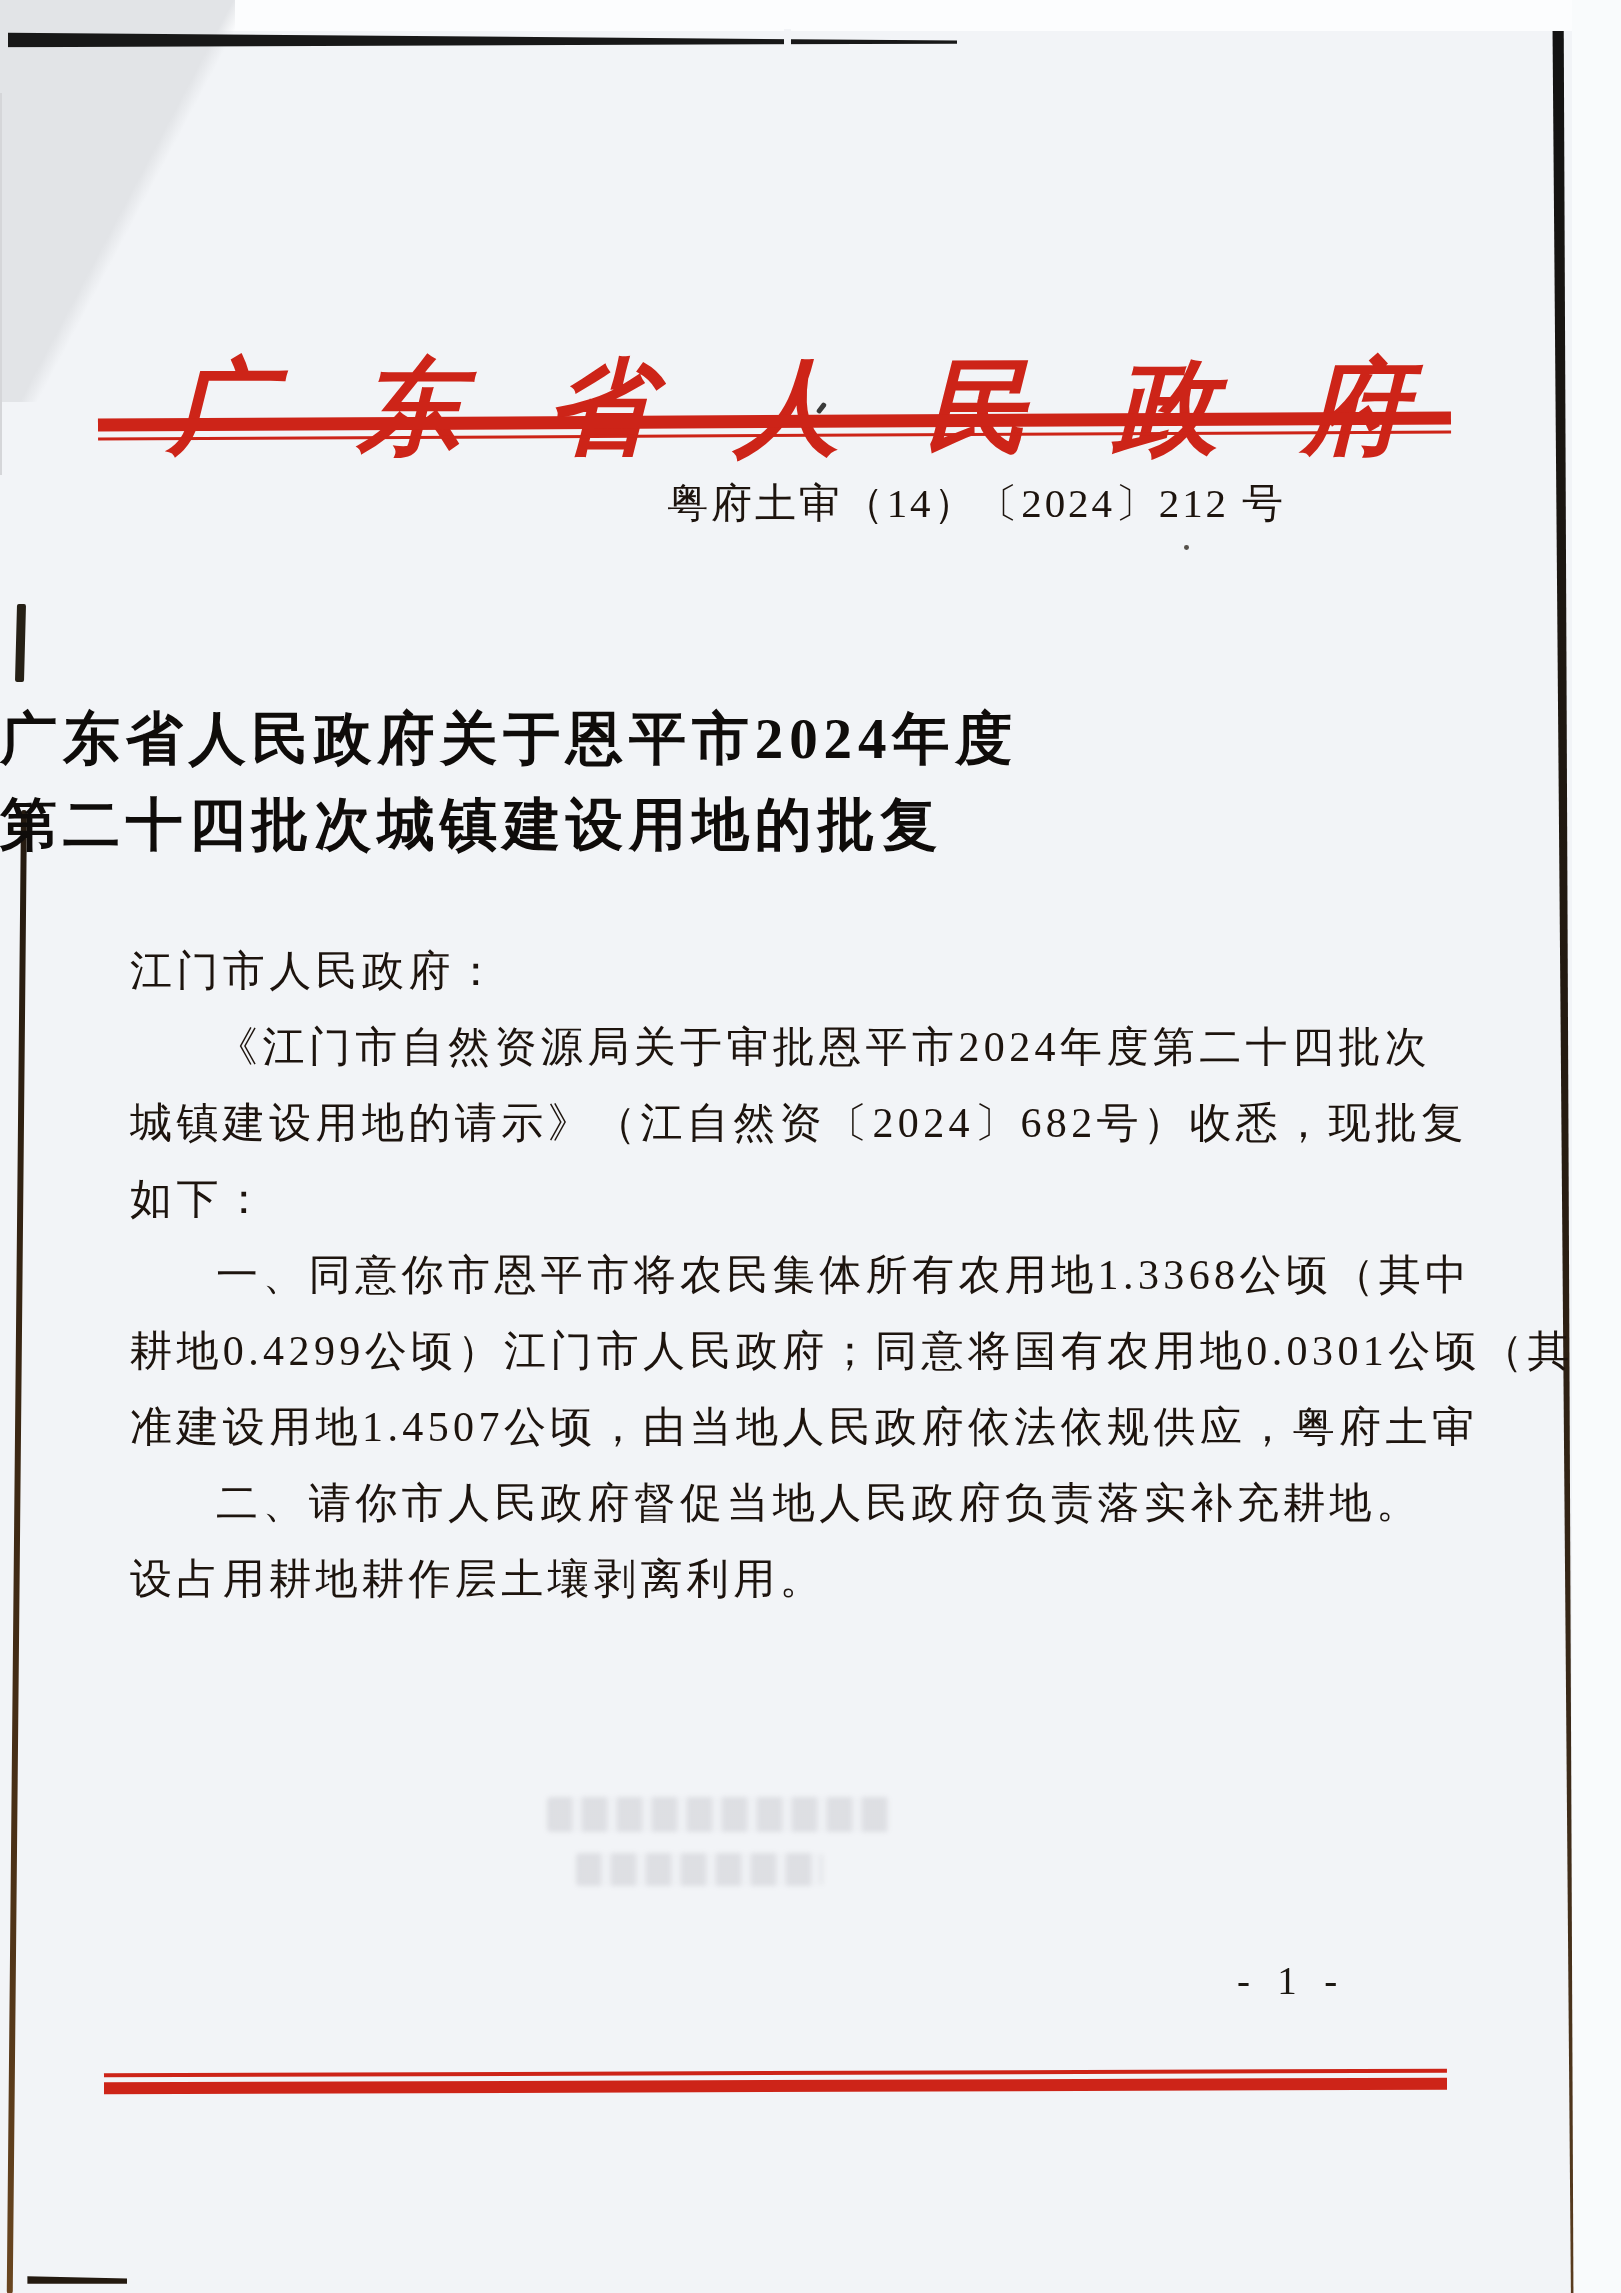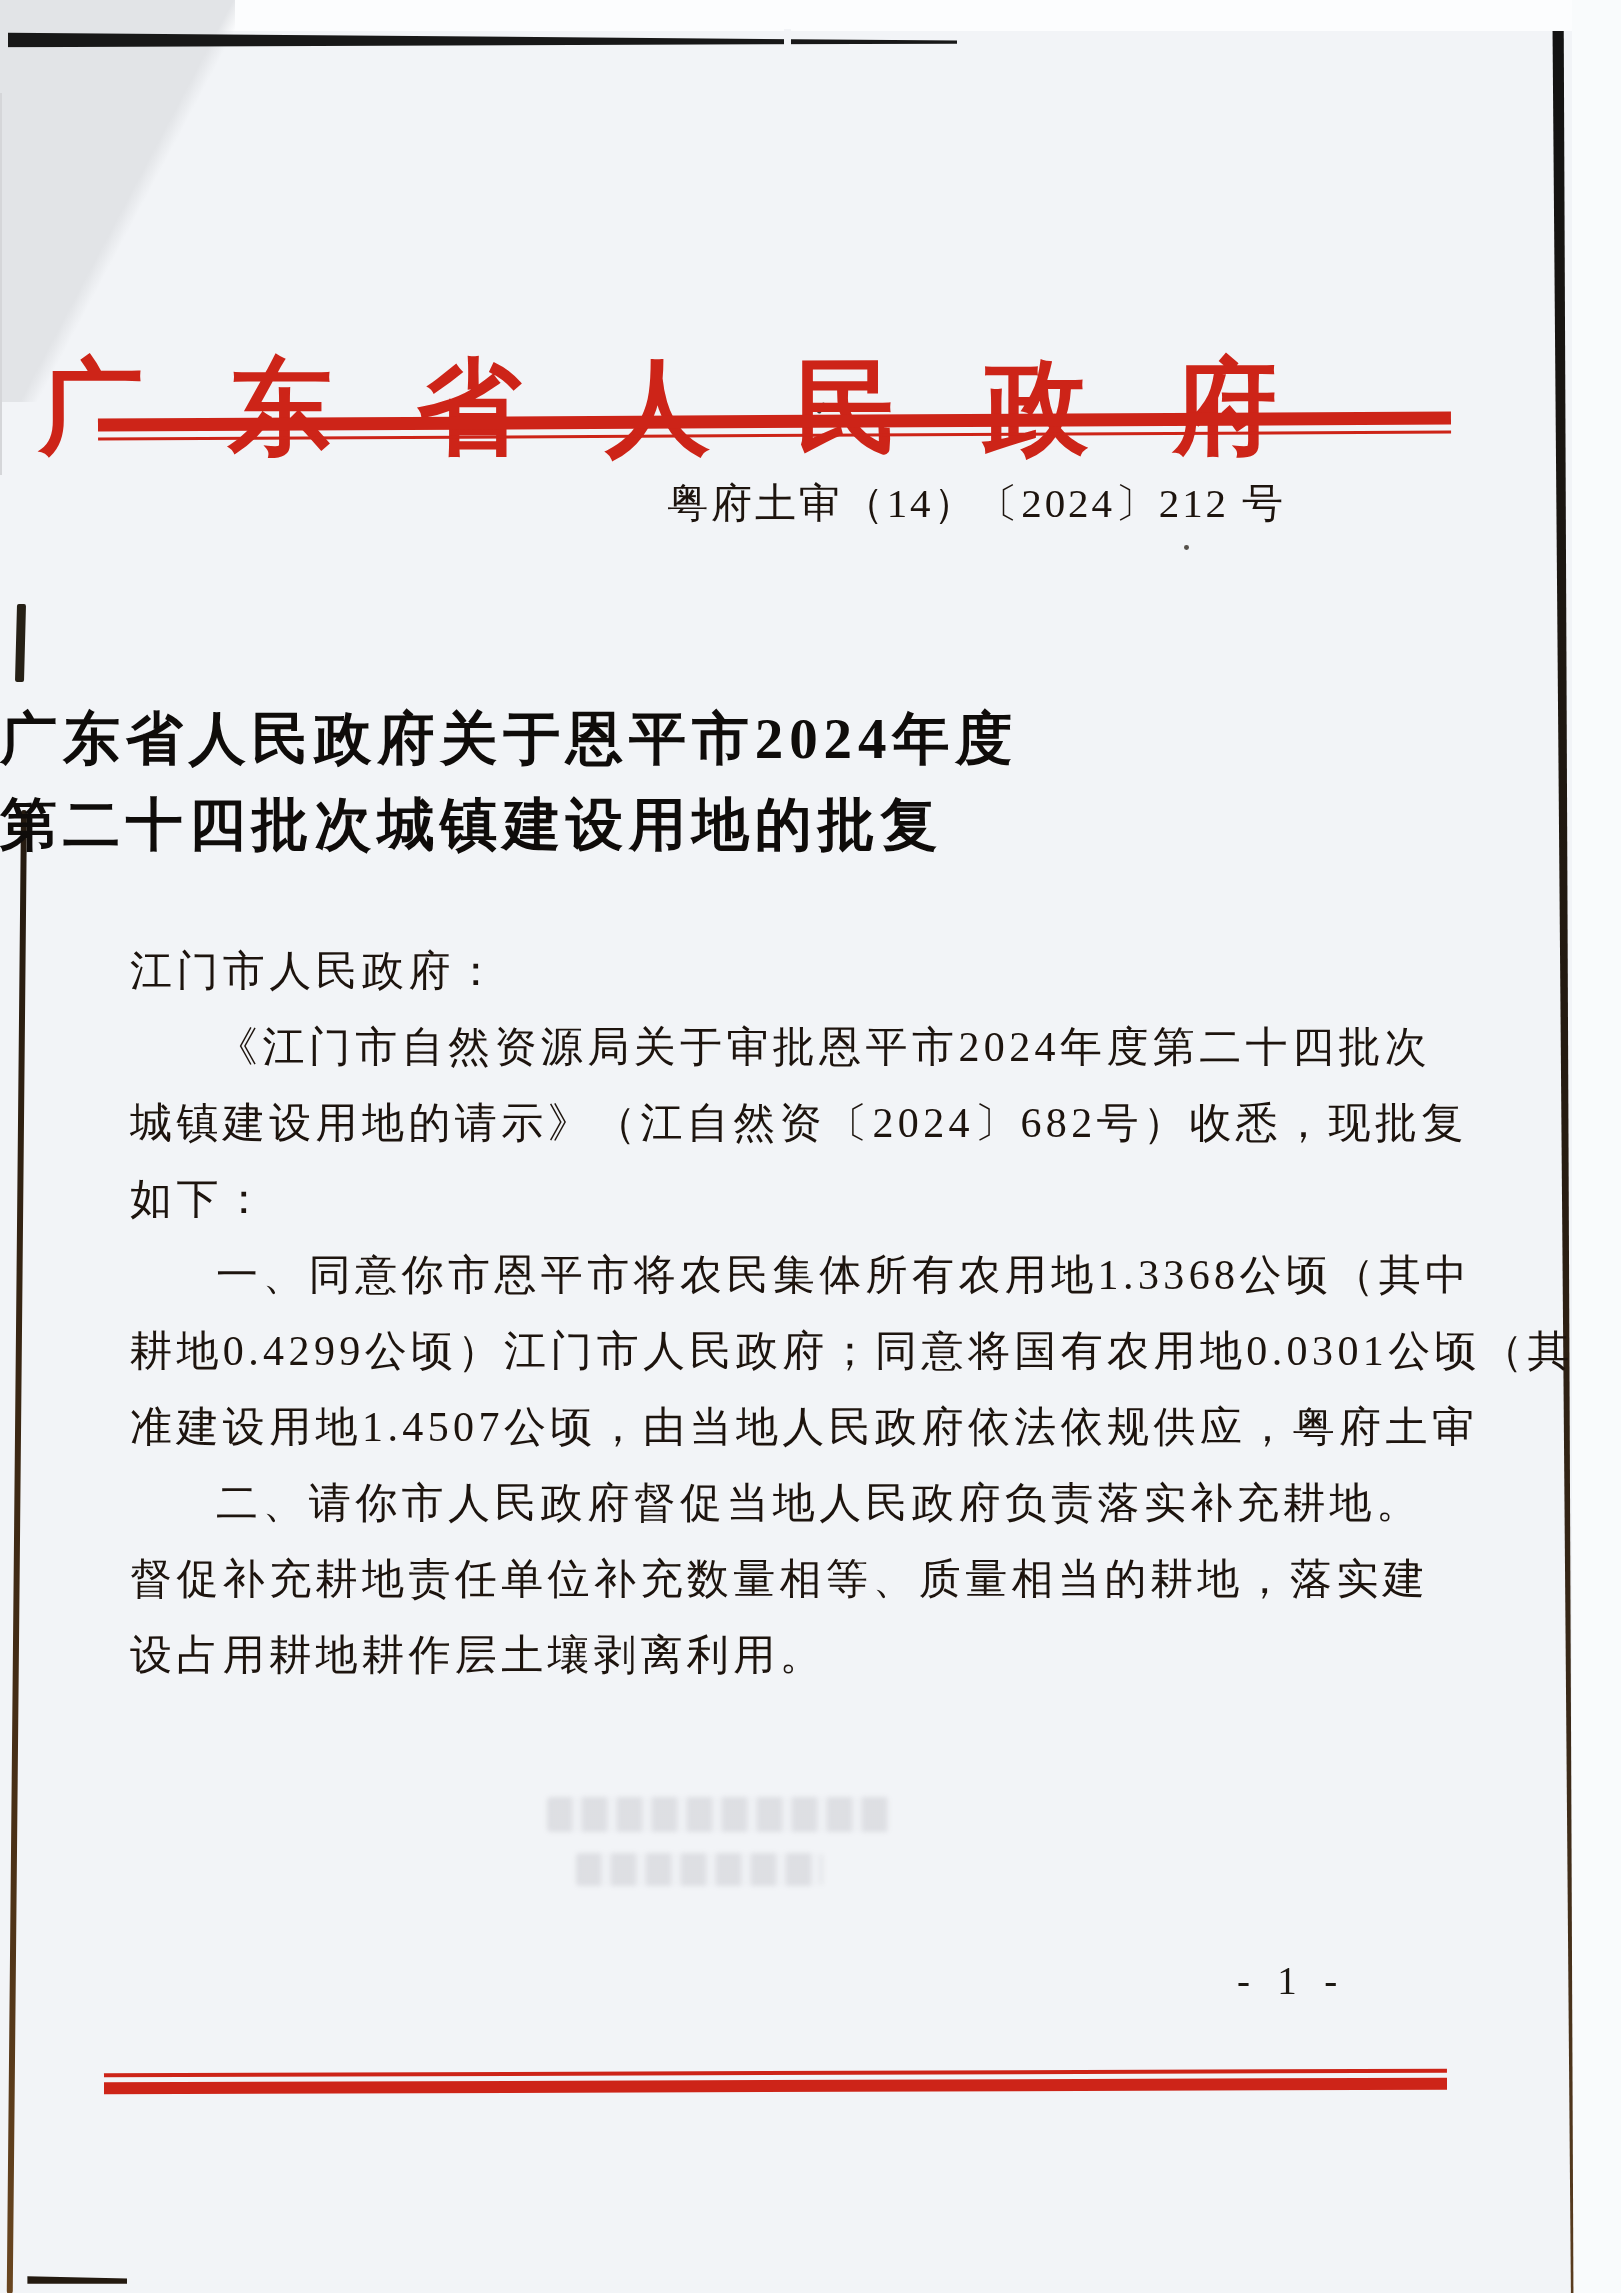--- a/index.html
+++ b/index.html
@@ -46,24 +46,24 @@
   .ghost {
     position:absolute; border-radius:3.9px; opacity:0.55; filter:blur(2.5px);
     background:repeating-linear-gradient(90deg, rgba(118,116,128,0.30) 0 25.5px, rgba(118,116,128,0.05) 25.5px 35px);
   }
   .ghost-1 { left:547px; top:1797px; width:343px; height:35px; }
   .ghost-2 { left:576px; top:1853px; width:247px; height:33px; }
 
   
   .letterhead {
     position:absolute; left:0; right:0; top:339px;
-    text-align:left; white-space:nowrap;
+    text-align:center; white-space:nowrap;
     font-size:104px; font-weight:bold;
     color:var(--accent-red,#cd2418);
-    letter-spacing:85px; text-indent:39px;
+    letter-spacing:85px; text-indent:39px;font-style:italic;
   }
   .rule { position:absolute; }
   .rule .thick { height:12.7px; background:var(--accent-red,#cd2418); }
   .rule .thin  { height:3.9px;  background:var(--accent-red,#cd2418); }
   .rule-top { left:98px; top:415px; width:1353px; transform:rotate(-0.3deg); }
   .rule-top .thin { margin-top:5.9px; }
   .rule-bottom { left:104px; top:2071px; width:1343px; transform:rotate(-0.2deg); }
   .rule-bottom .thick { margin-top:4.9px; }
 
   .doc-number {
@@ -125,21 +125,20 @@
 
   <div class="body-block">
     <div class="bline">江门市人民政府：</div>
     <div class="bline indent">《江门市自然资源局关于审批恩平市2024年度第二十四批次</div>
     <div class="bline">城镇建设用地的请示》（江自然资〔2024〕682号）收悉，现批复</div>
     <div class="bline">如下：</div>
     <div class="bline indent">一、同意你市恩平市将农民集体所有农用地1.3368公顷（其中</div>
     <div class="bline">耕地0.4299公顷）江门市人民政府；同意将国有农用地0.0301公顷（其</div>
     <div class="bline">准建设用地1.4507公顷，由当地人民政府依法依规供应，粤府土审</div>
     <div class="bline indent">二、请你市人民政府督促当地人民政府负责落实补充耕地。</div>
-    <div class="bline">督促补充耕地责任单位补充数量相等、质量相当的耕地，落实建</div>
     <div class="bline">设占用耕地耕作层土壤剥离利用。</div>
   </div>
 
   <div class="ghost ghost-1"></div>
   <div class="ghost ghost-2"></div>
 
   <div class="page-number">- 1 -</div>
 
   <div class="rule rule-bottom">
     <div class="thin"></div>

